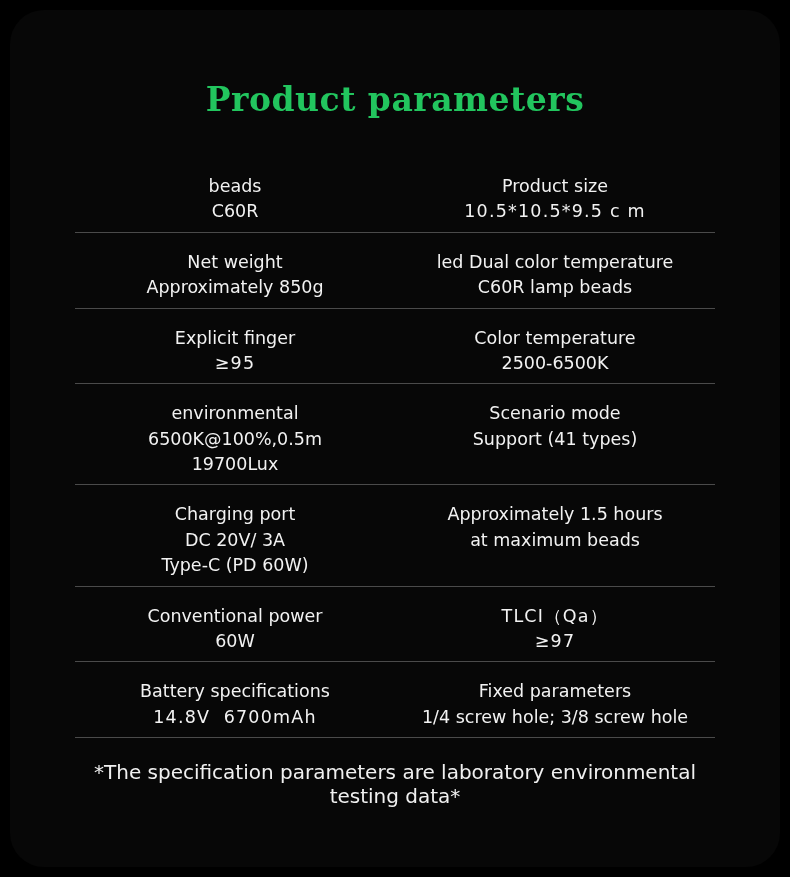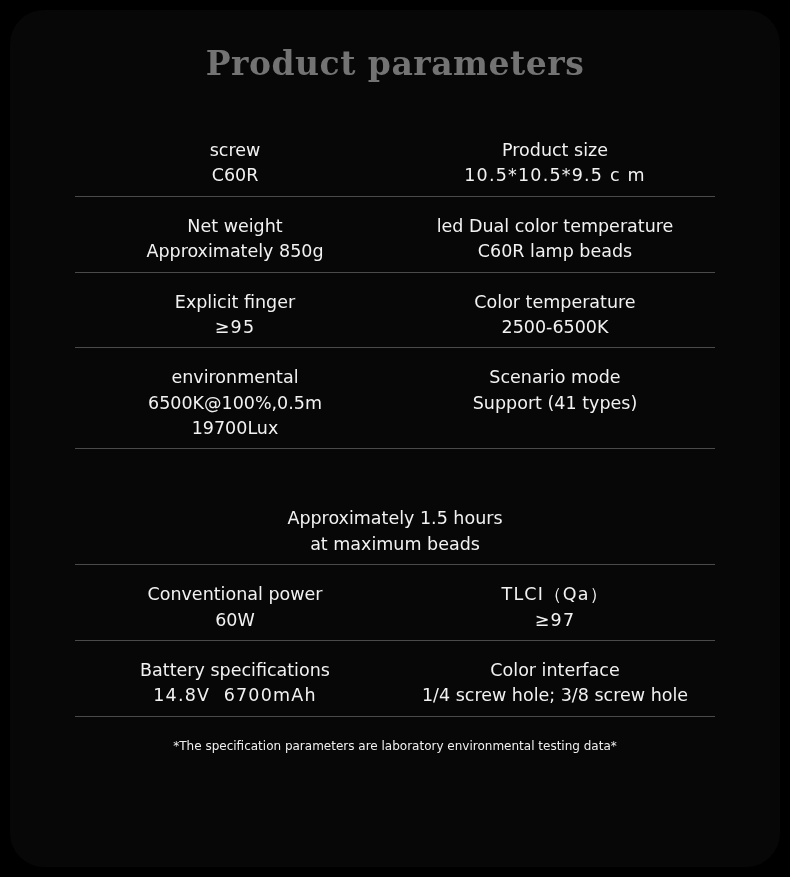--- a/index.html
+++ b/index.html
@@ -30,22 +30,22 @@
     border-radius: 34px;
     box-sizing: border-box;
     overflow: hidden;
   }
   .title {
     text-align: center;
     font-family: "DejaVu Serif", serif;
     font-weight: bold;
     font-size: 33px;
     letter-spacing: 0.5px;
-    color: #737373;
-    margin-top: 34px;
+    color: #22c55e;
+    margin-top: 70px;
   }
   .table {
     margin: 0 auto;
     width: 640px;
     margin-top: 48px;
   }
   .row {
     display: flex;
     border-bottom: 1px solid #4a4a4a;
     padding-bottom: 7px;
@@ -68,38 +68,38 @@
   .cell .line.sp {
     letter-spacing: 1.2px;
   }
   .cell .line.gap {
   }
   .cell.pad-top {
     padding-top: 10px;
   }
   .footnote {
     text-align: center;
-    font-size: 12px;
+    font-size: 20px;
     color: #f0f0f0;
     margin-top: 22px;
   }
 </style>
 </head>
 <body>
 
 <div class="page">
   <div class="card">
 
     <div class="title">Product parameters</div>
 
     <div class="table">
 
       <div class="row">
         <div class="cell">
-          <span class="line">screw</span>
+          <span class="line">beads</span>
           <span class="line">C60R</span>
         </div>
         <div class="cell">
           <span class="line">Product size</span>
           <span class="line sp">10.5*10.5*9.5 c m</span>
         </div>
       </div>
 
       <div class="row">
         <div class="cell pad-top">
@@ -130,21 +130,26 @@
           <span class="line">19700Lux</span>
         </div>
         <div class="cell pad-top">
           <span class="line gap">Scenario mode</span>
           <span class="line gap">Support (41 types)</span>
         </div>
       </div>
 
       <div class="row">
         <div class="cell pad-top">
-          <span class="line" style="margin-top:40px;display:block;">Approximately 1.5 hours</span>
+          <span class="line">Charging port</span>
+          <span class="line gap">DC 20V/ 3A</span>
+          <span class="line">Type-C (PD 60W)</span>
+        </div>
+        <div class="cell pad-top">
+          <span class="line" style="display:block;">Approximately 1.5 hours</span>
           <span class="line">at maximum beads</span>
         </div>
       </div>
 
       <div class="row">
         <div class="cell pad-top">
           <span class="line">Conventional power</span>
           <span class="line">60W</span>
         </div>
         <div class="cell pad-top">
@@ -152,21 +157,21 @@
           <span class="line sp">≥97</span>
         </div>
       </div>
 
       <div class="row">
         <div class="cell pad-top">
           <span class="line gap">Battery specifications</span>
           <span class="line sp">14.8V  6700mAh</span>
         </div>
         <div class="cell pad-top">
-          <span class="line">Color interface</span>
+          <span class="line">Fixed parameters</span>
           <span class="line gap">1/4 screw hole; 3/8 screw hole</span>
         </div>
       </div>
 
       <div class="footnote">*The specification parameters are laboratory environmental testing data*</div>
 
     </div>
   </div>
 </div>
 

